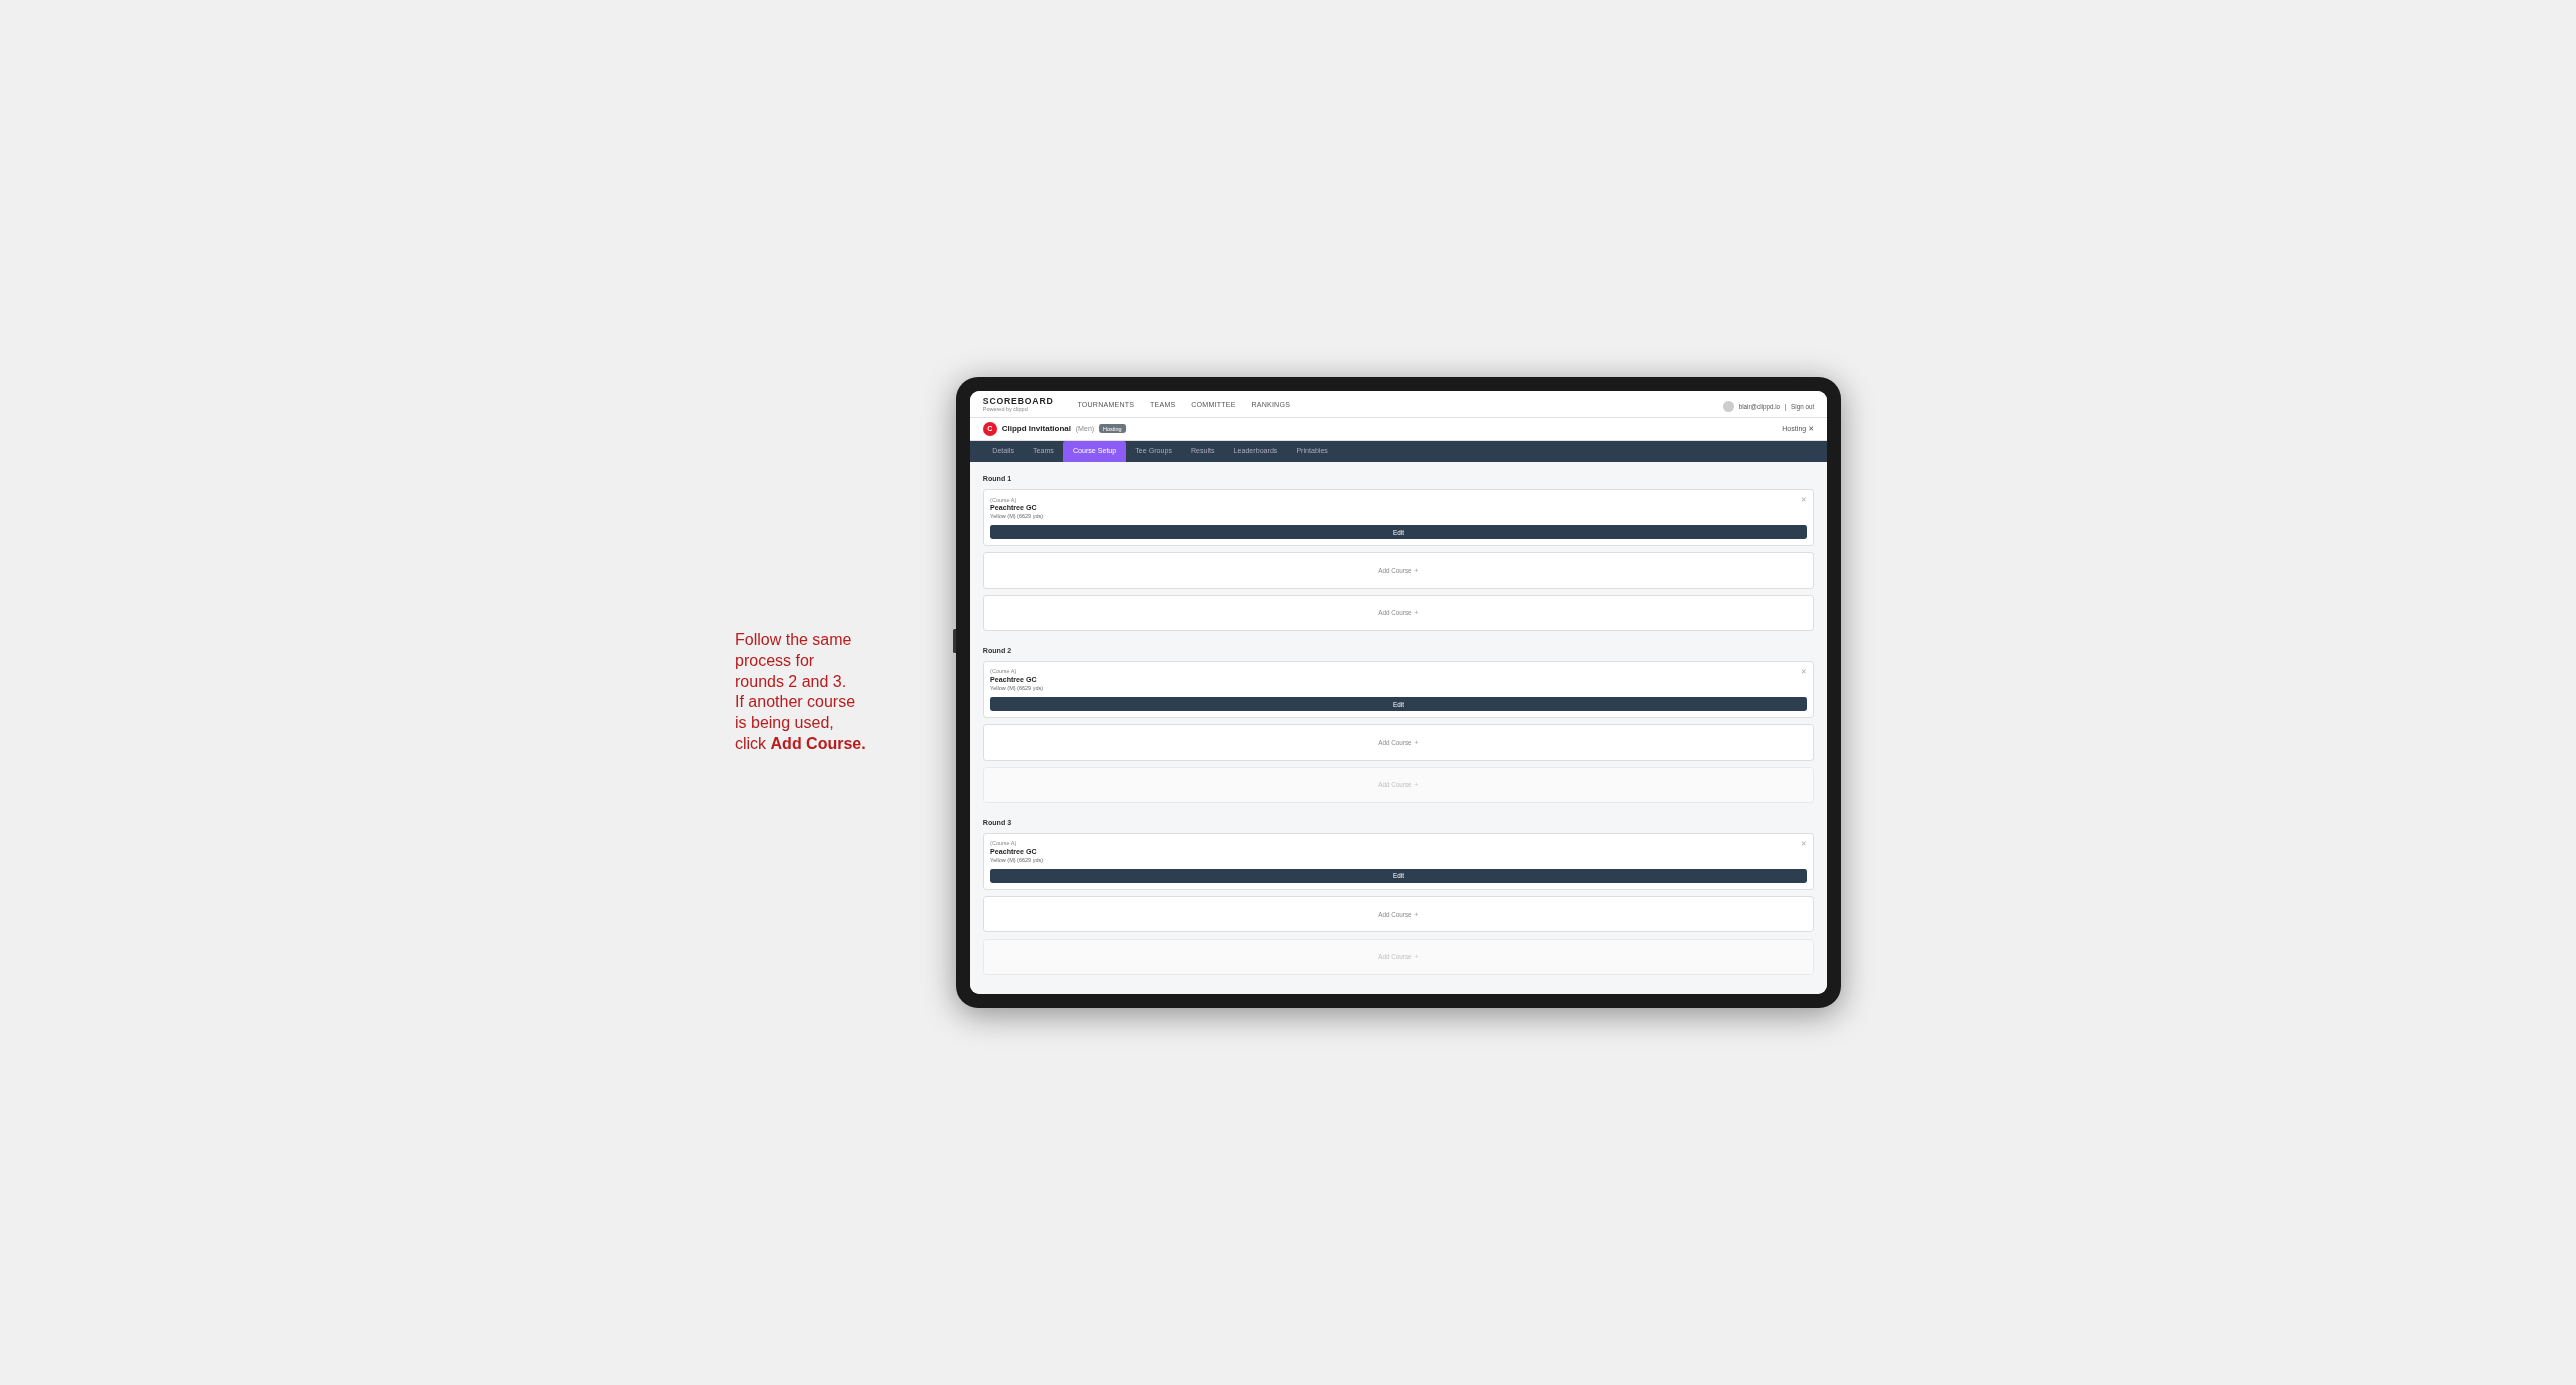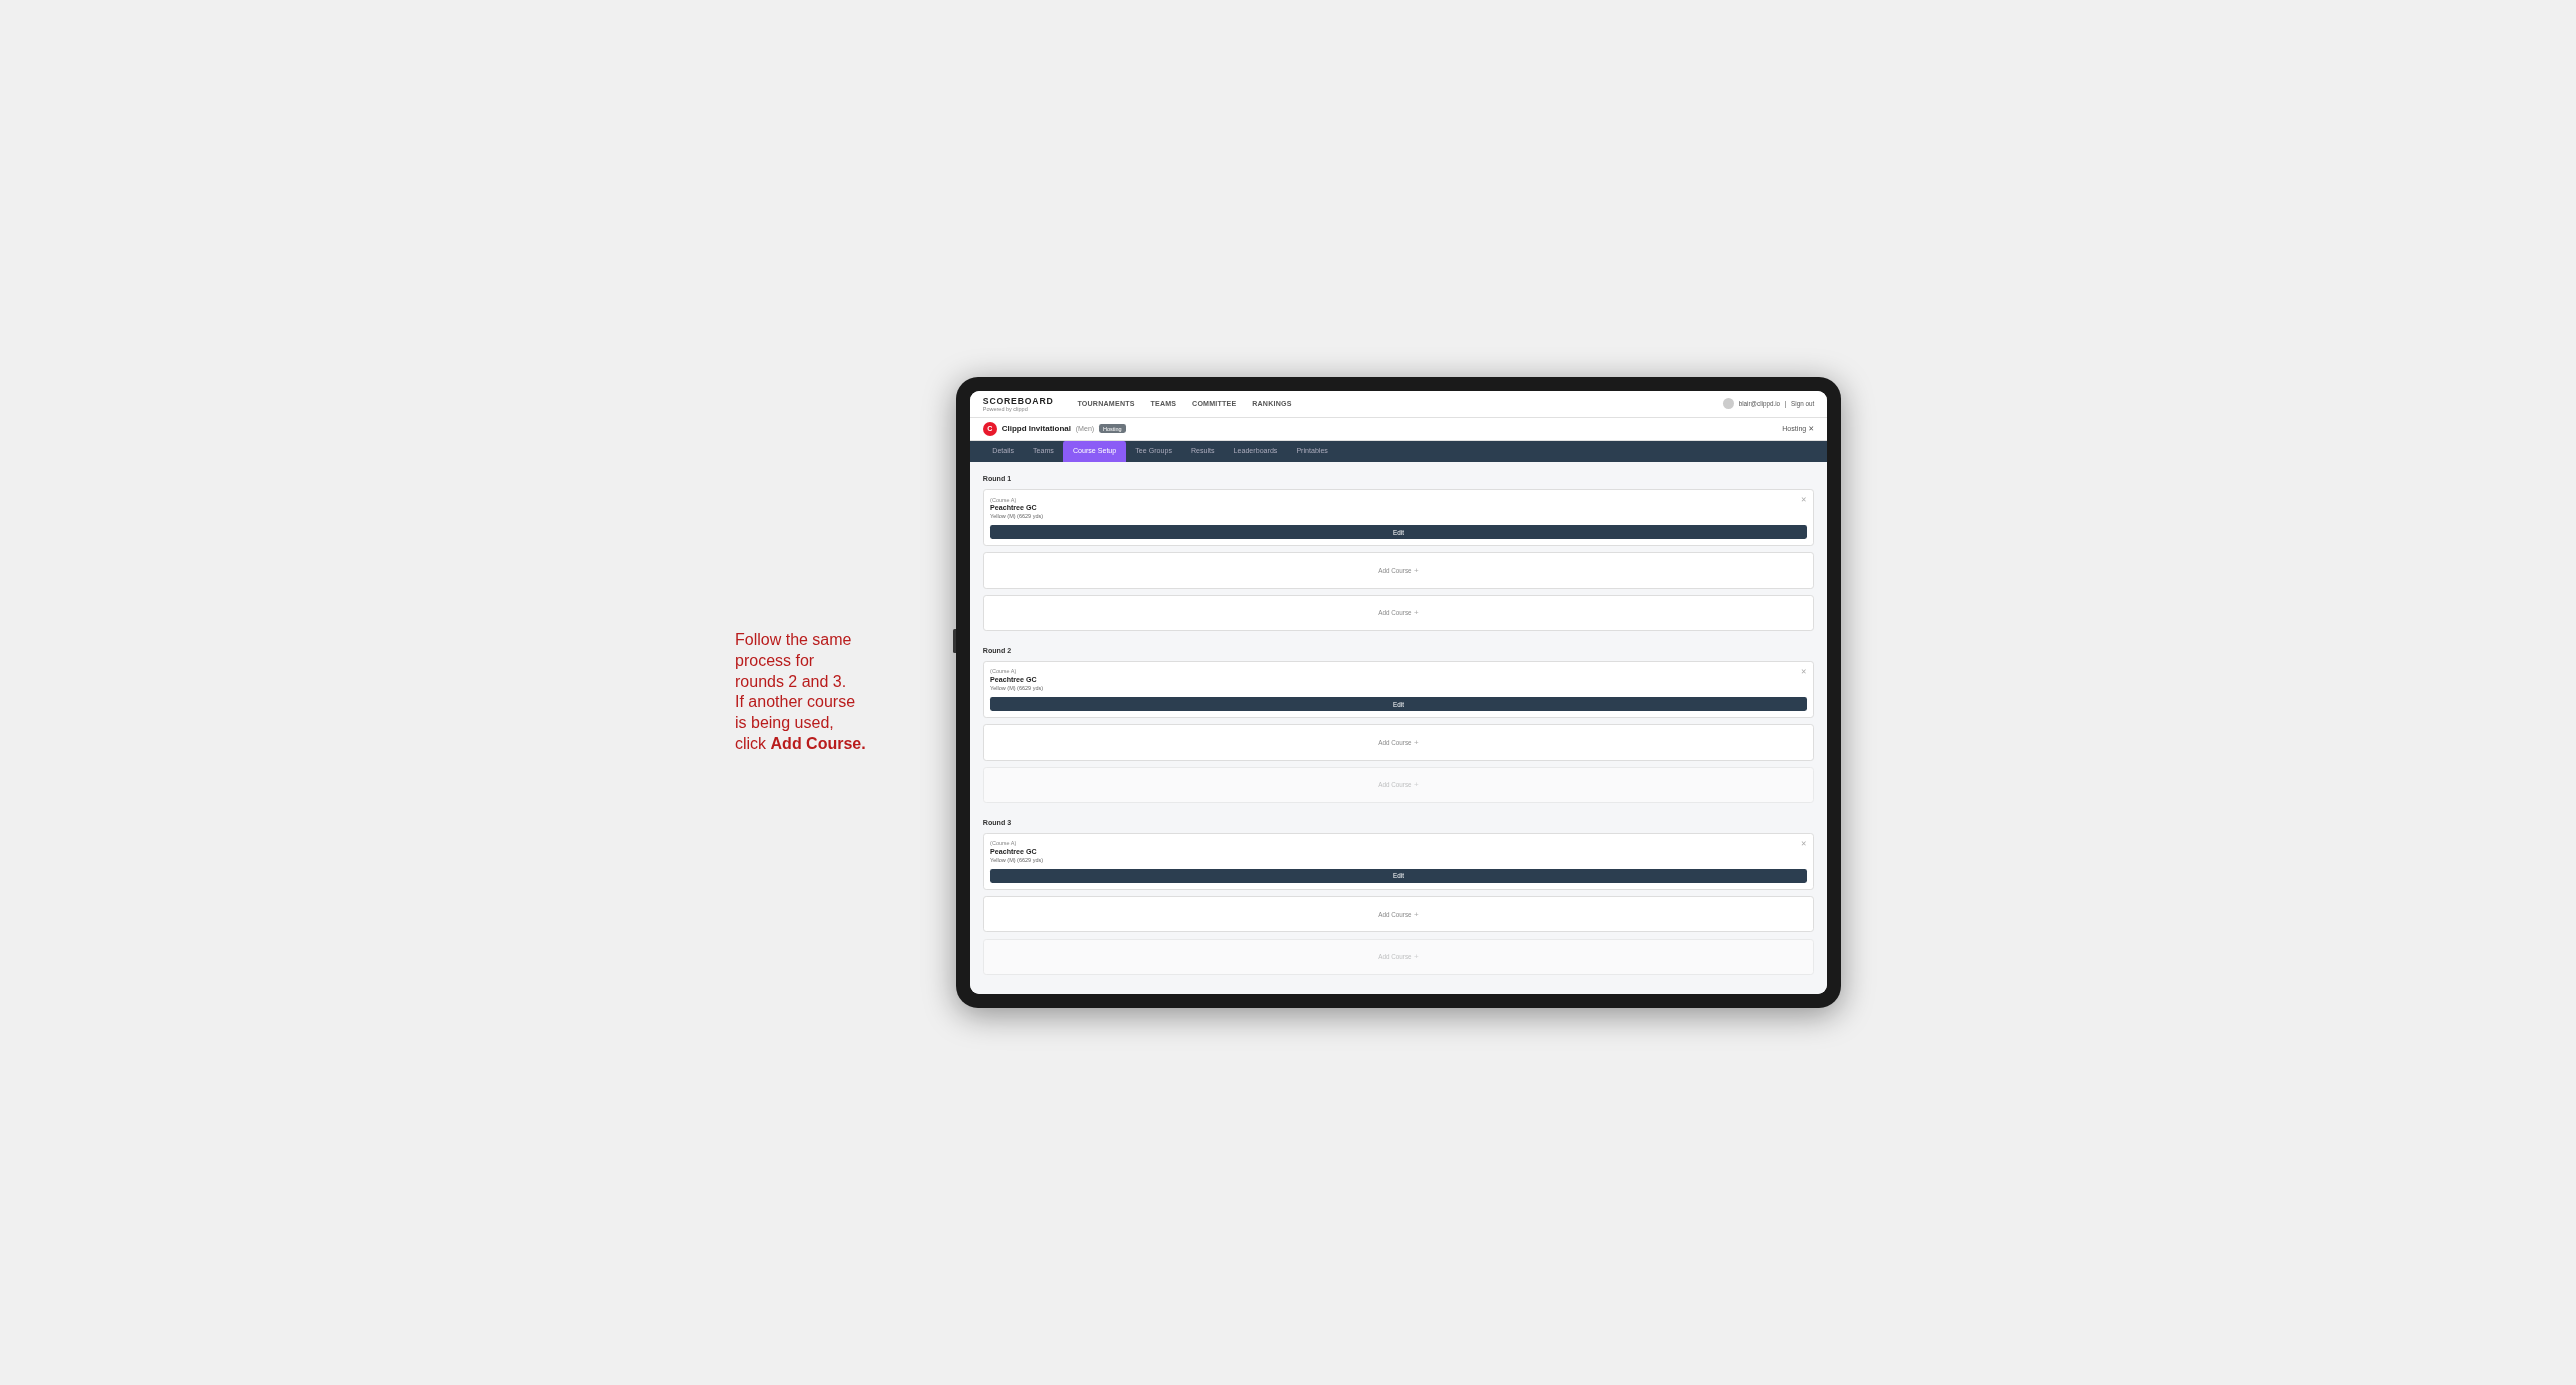--- a/index.html
+++ b/index.html
@@ -49,21 +49,21 @@
       border-radius: 9.5px;
       overflow: hidden;
       position: relative;
     }
 
     
     .top-nav {
       background: #fff;
       border-bottom: 0.8px solid #e0e0e0;
       display: flex;
-      align-items: center;
+      align-items: flex-end;
       padding: 4.7px 12.6px;
       gap: 16px;
     }
 
     .scoreboard-logo {
       display: flex;
       flex-direction: column;
       margin-right: 6.3px;
     }
 
@@ -84,21 +84,21 @@
       gap: 12.6px;
       flex: 1;
     }
 
     .nav-link {
       font-size: 7.1px;
       color: #555;
       text-decoration: none;
       cursor: pointer;
       padding: 3.2px 1.6px;
-      font-weight: 700;
+      font-weight: 400;
       letter-spacing: 0.2px;
     }
 
     .nav-right {
       display: flex;
       align-items: center;
       gap: 4.7px;
       font-size: 6.3px;
       color: #555;
     }

